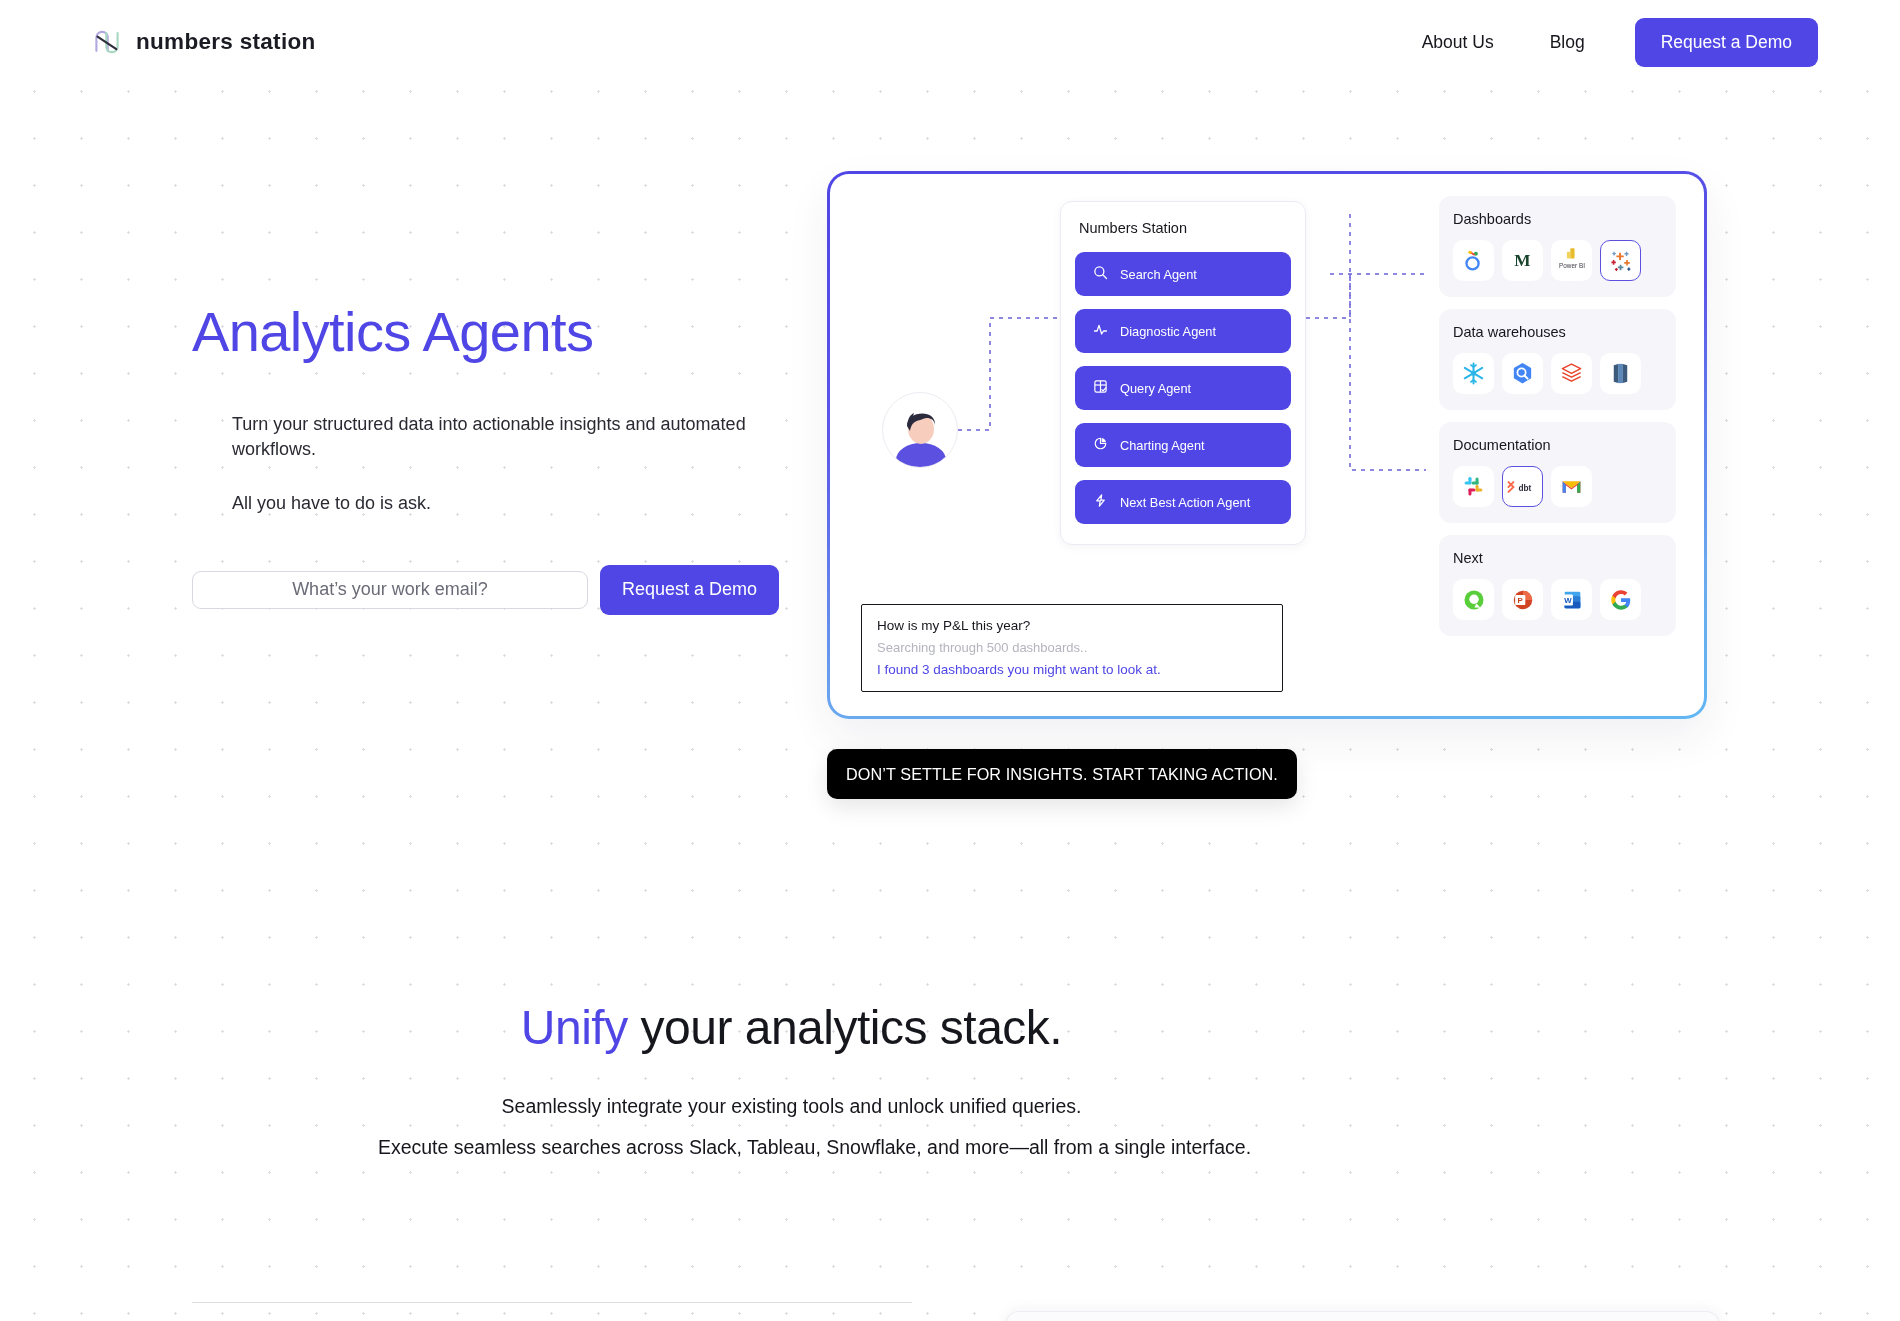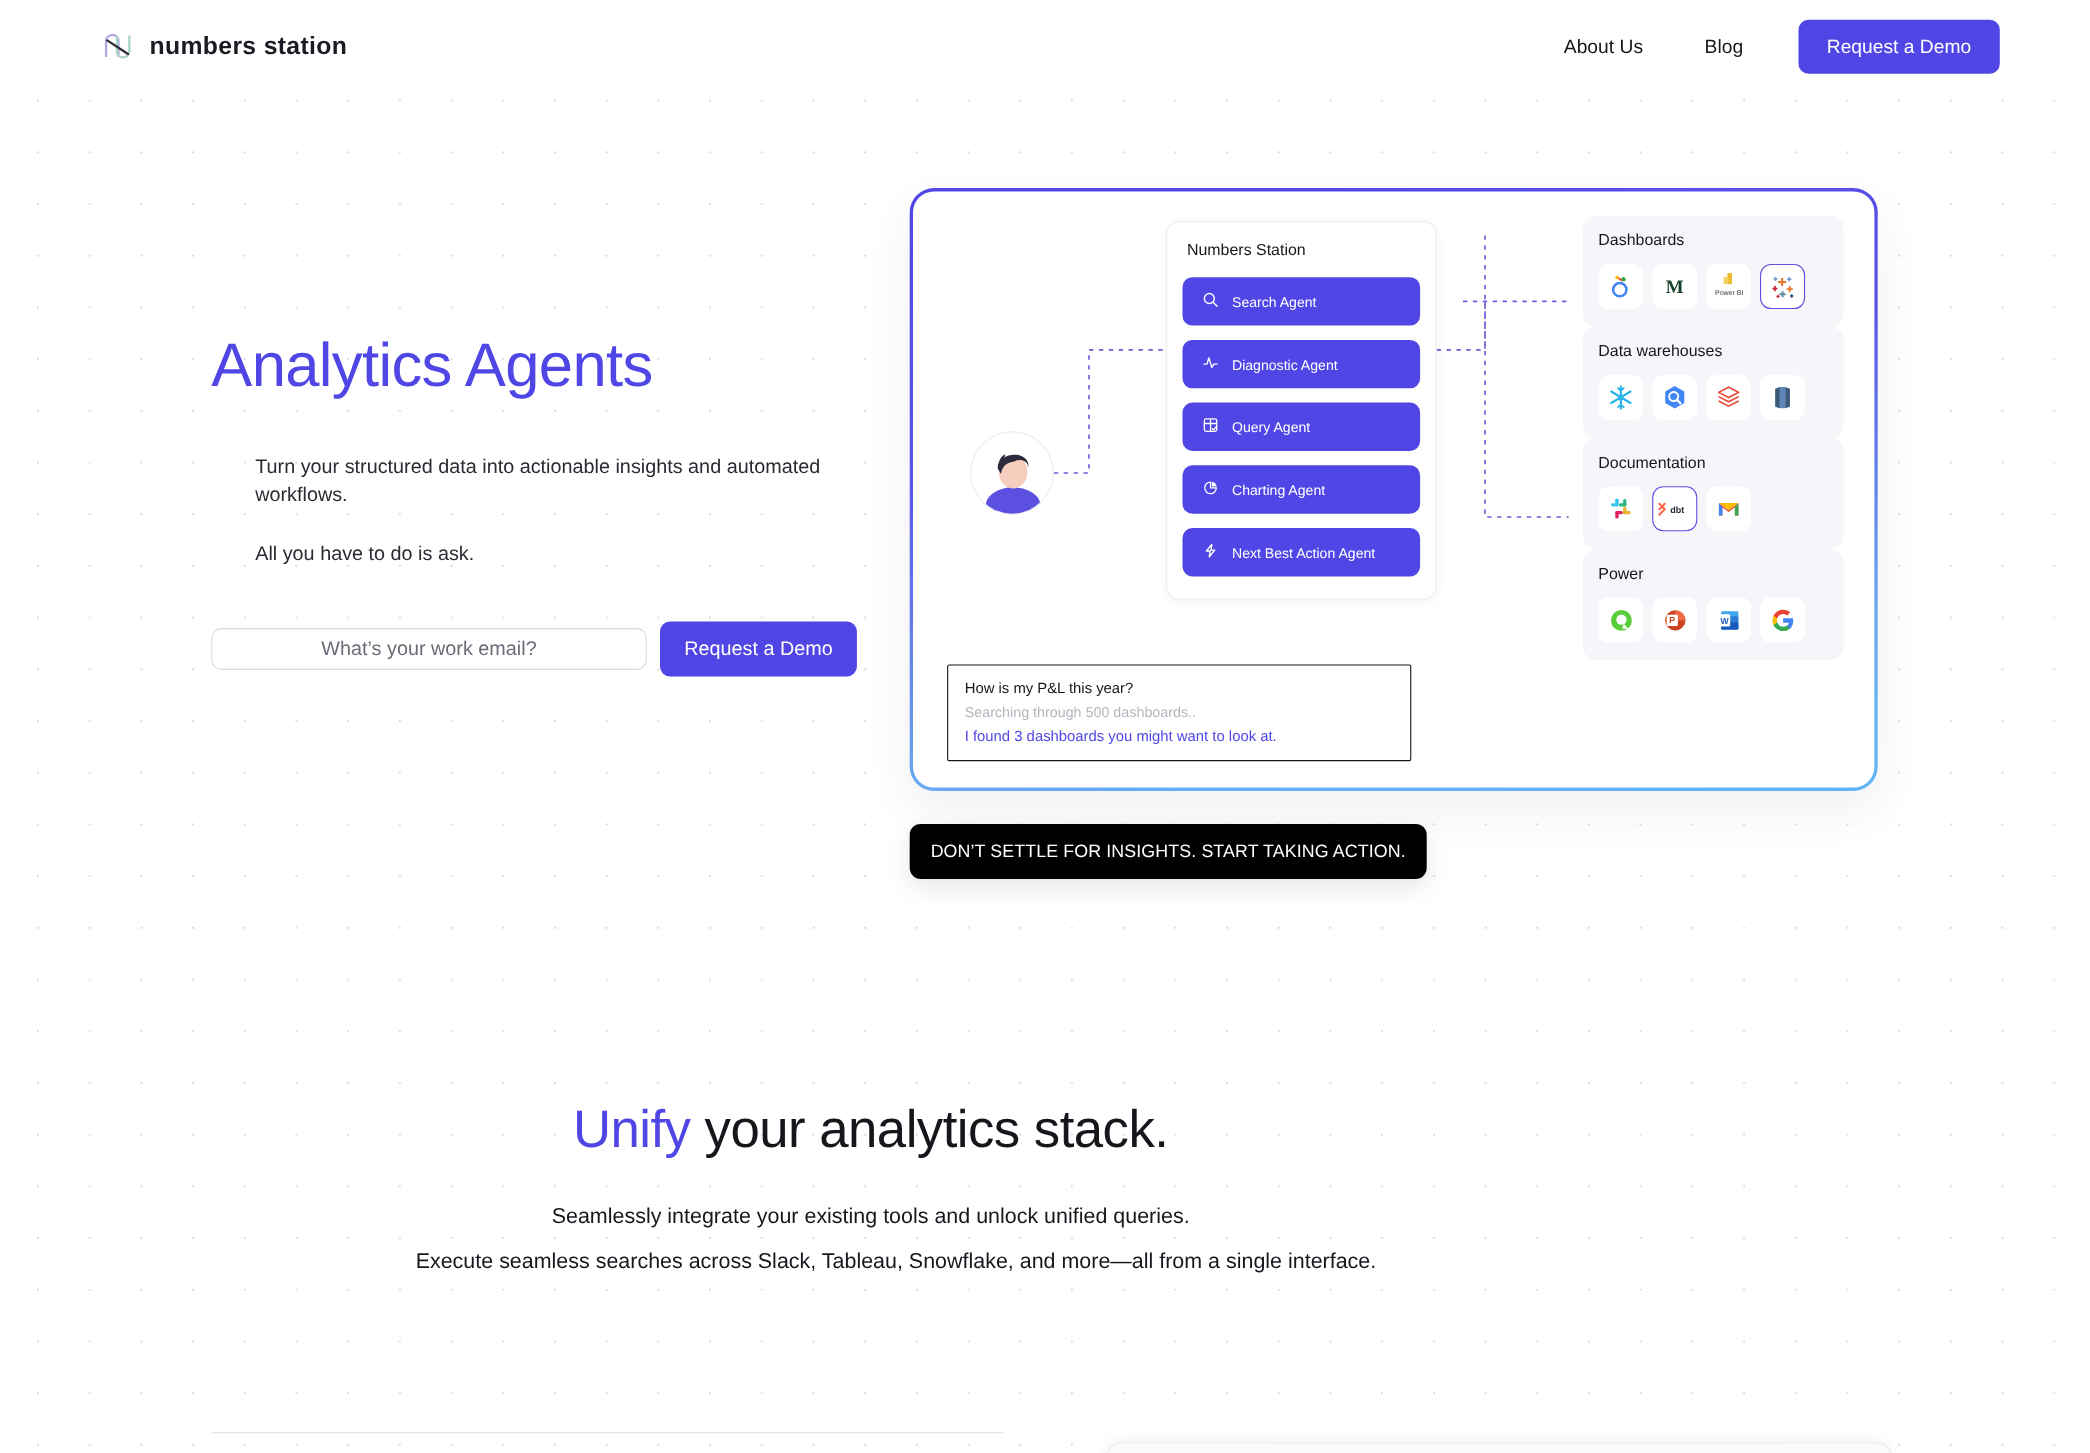--- a/index.html
+++ b/index.html
@@ -200,20 +200,21 @@
   .agent svg { flex: 0 0 auto; }
 
   
   .stacks {
     position: absolute;
     right: 28px;
     top: 22px;
     width: 237px;
     display: flex;
     flex-direction: column;
+    gap: 12px;
     z-index: 6;
   }
   .stack {
     background: #f6f6fa;
     border-radius: 12px;
     padding: 15px 14px 16px 14px;
   }
   .stack-title {
     font-size: 14.5px;
     color: #16161d;
@@ -534,21 +535,21 @@
                 <path d="M3 7 v13 h3.6 V11.5 L13 16.4 L19.4 11.5 V20 H23 V7 L13 14.6 Z" fill="#ea4335"></path>
                 <path d="M3 7 v13 h3.6 V11.5 Z" fill="#4285f4"></path>
                 <path d="M19.4 11.5 V20 H23 V7 Z" fill="#34a853"></path>
                 <path d="M3 7 L13 14.6 L23 7 H3 Z" fill="#fbbc04"></path>
               </svg>
             </div>
           </div>
         </div>
 
         <div class="stack">
-          <div class="stack-title">Power</div>
+          <div class="stack-title">Next</div>
           <div class="tiles">
             <div class="tile">
               <svg width="24" height="24" viewBox="0 0 26 26">
                 <circle cx="13" cy="13" r="10.3" fill="#5ace3a"></circle>
                 <circle cx="13" cy="12.2" r="5.1" fill="#ffffff"></circle>
                 <path d="M15.5 16.5 L20 21.5 L13.5 21 Z" fill="#ffffff"></path>
               </svg>
             </div>
             <div class="tile">
               <svg width="24" height="24" viewBox="0 0 26 26">

